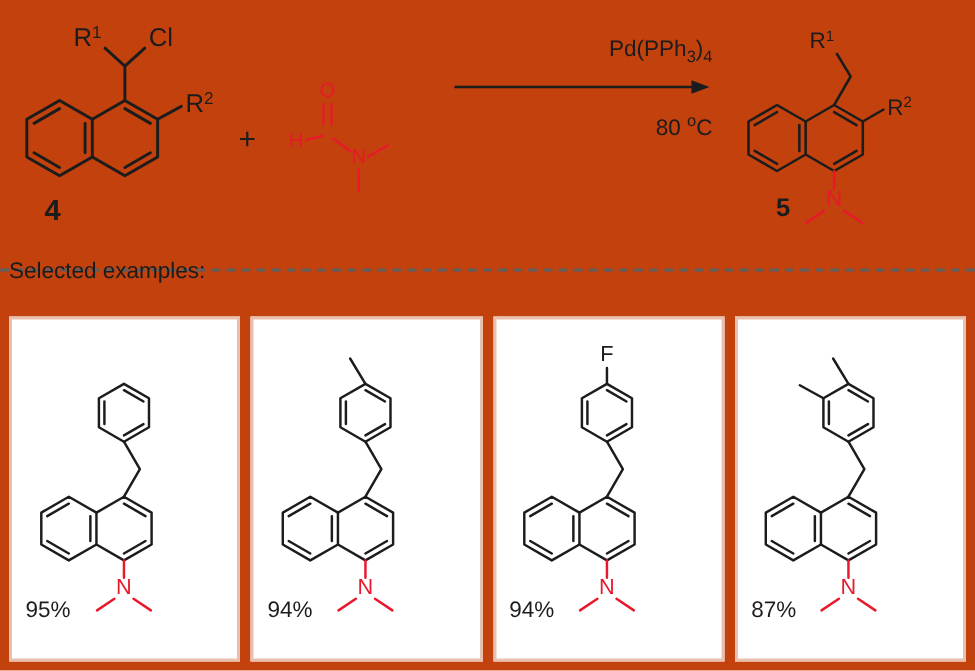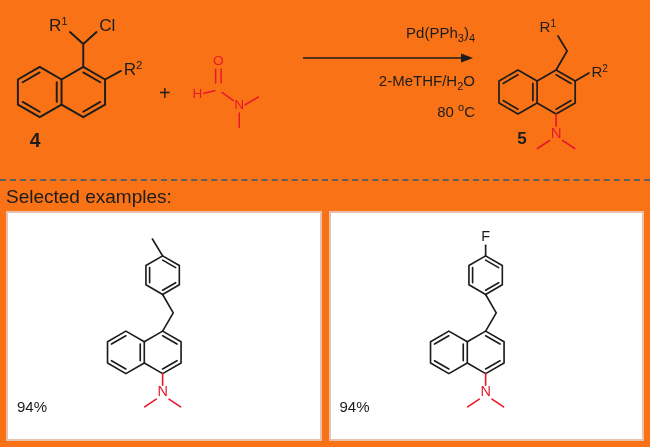--- a/index.html
+++ b/index.html
@@ -1,36 +1,36 @@
 <!DOCTYPE html>
 <html><head>
 <meta charset="utf-8">
 <style>
   html,body{margin:0;padding:0;background:#fff;}
-  .page{position:relative;width:650px;height:447px;background:#f97316;overflow:hidden;
+  .page{position:relative;width:650px;height:447px;background:#c2410c;overflow:hidden;
         font-family:"Liberation Sans","DejaVu Sans",sans-serif;color:#1c1c1c;}
   .abs{position:absolute;}
   svg{overflow:visible;}
   svg text{font-family:"Liberation Sans","DejaVu Sans",sans-serif;}
   .bk{stroke:#1c1c1c;stroke-width:1.7;fill:none;stroke-linecap:round;stroke-linejoin:round;}
   .rd{stroke:#e8192c;stroke-width:1.7;fill:none;stroke-linecap:round;stroke-linejoin:round;}
   .lbl{font-size:15px;fill:#1c1c1c;stroke:none;}
   .lbl-red{fill:#e8192c;}
   .sup{font-size:10px;}
   .num{font-size:17px;font-weight:bold;fill:#1c1c1c;stroke:none;}
   .plus{position:absolute;font-size:20px;color:#1c1c1c;}
   .conditions{position:absolute;text-align:right;font-size:15px;line-height:21px;}
   .conditions sub{font-size:11px;}
   .conditions sup{font-size:11px;}
   .it{font-style:italic;}
   .arrow{margin:3px 0 1px 0;}
   .arrow line{stroke:#1c1c1c;stroke-width:1.6;}
   .arrow polygon{fill:#1c1c1c;stroke:none;}
   .divider{position:absolute;left:0;right:0;top:179px;border-top:2px dashed #5f5f5f;}
-  .heading{position:absolute;left:6px;top:186px;font-size:19px;}
+  .heading{position:absolute;left:6px;top:172px;font-size:15px;}
   .boxes{position:absolute;left:6px;right:6px;top:211px;display:flex;gap:7px;}
   .ex-box{position:relative;flex:1;height:226px;border:2px solid #e9c0ad;background:#fff;}
   .ex-svg{display:block;margin:12px auto 0;}
   .yield{position:absolute;left:9px;bottom:24px;font-size:15px;}
   .defs-holder{position:absolute;width:0;height:0;}
 </style>
 </head>
 <body>
 
 <div class="page">
@@ -91,21 +91,20 @@
       <text class="lbl lbl-red" x="40" y="25" text-anchor="middle">O</text>
       <text class="lbl lbl-red" x="63" y="73.5" text-anchor="middle">N</text>
     </svg>
 
     <div class="conditions" style="left:295px;top:22px;width:180px">
       <div><span>Pd(PPh</span><sub>3</sub><span>)</span><sub>4</sub></div>
       <svg class="arrow" width="174" height="12" viewBox="0 0 174 12">
         <line x1="2" y1="6" x2="162" y2="6"></line>
         <polygon points="160,1.5 172,6 160,10.5"></polygon>
       </svg>
-      <div><span>2-MeTHF/H</span><sub>2</sub><span>O</span></div>
       <div><span>80 </span><sup>o</sup><span>C</span></div>
     </div>
 
     <svg class="abs" style="left:482px;top:8px" width="150" height="152" viewBox="0 48 150 152">
       <g class="bk">
         <path d="M36,110 L55.1,121 L74.1,110 L93.2,121 L93.2,143 L74.1,154 L55.1,143 L36,154 L17,143 L17,121 Z"></path>
         <path d="M55.1,121 L55.1,143"></path>
         <path d="M36,114.8 L21.1,123.4 M21.1,140.6 L36,149.2 M50.9,123.4 L50.9,140.6 M74.1,114.8 L89,123.4 M89,140.6 L74.1,149.2"></path>
       </g>
       <g class="bk">
@@ -123,33 +122,46 @@
       <text class="num" x="40" y="184" text-anchor="middle">5</text>
     </svg>
   </div>
 
   <div class="divider"></div>
 
   <div class="heading">Selected examples:</div>
 
   <div class="boxes">
 
+    <div class="ex-box">
+      <svg class="ex-svg" width="145" height="193" viewBox="0 0 150 200">
+        <use href="#skel"></use>
+      </svg>
+      <div class="yield">95%</div>
+    </div>
 
     <div class="ex-box">
       <svg class="ex-svg" width="145" height="193" viewBox="0 0 150 200">
         <use href="#skel"></use>
         <path class="bk" d="M74.1,32 L63.5,14.5"></path>
       </svg>
       <div class="yield">94%</div>
     </div>
 
     <div class="ex-box">
       <svg class="ex-svg" width="145" height="193" viewBox="0 0 150 200">
         <use href="#skel"></use>
         <path class="bk" d="M74.1,32 L74.1,21"></path>
         <text class="lbl" x="74.1" y="16.5" text-anchor="middle">F</text>
       </svg>
       <div class="yield">94%</div>
     </div>
 
+    <div class="ex-box">
+      <svg class="ex-svg" width="145" height="193" viewBox="0 0 150 200">
+        <use href="#skel"></use>
+        <path class="bk" d="M74.1,32 L63.5,14.5 M56.8,42 L40.5,33"></path>
+      </svg>
+      <div class="yield">87%</div>
+    </div>
 
   </div>
 </div>
 
 </body></html>

